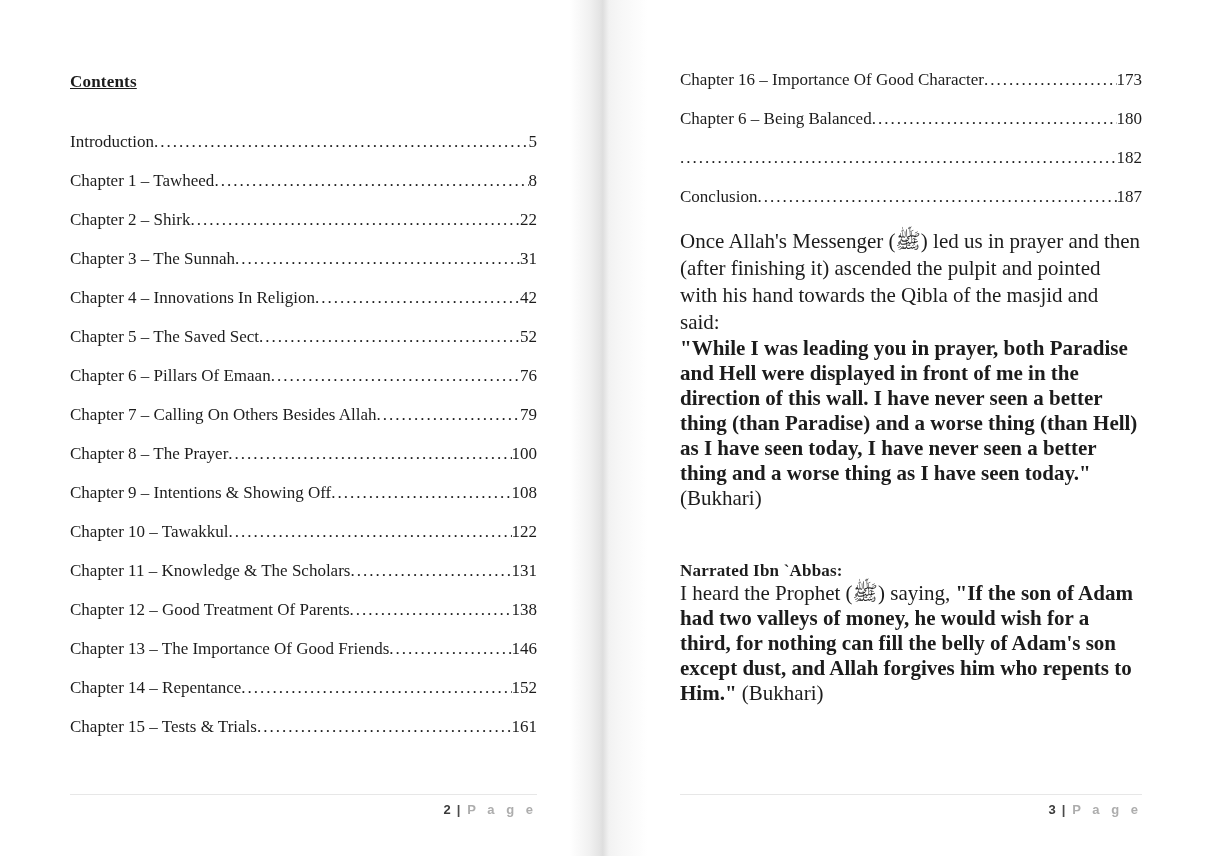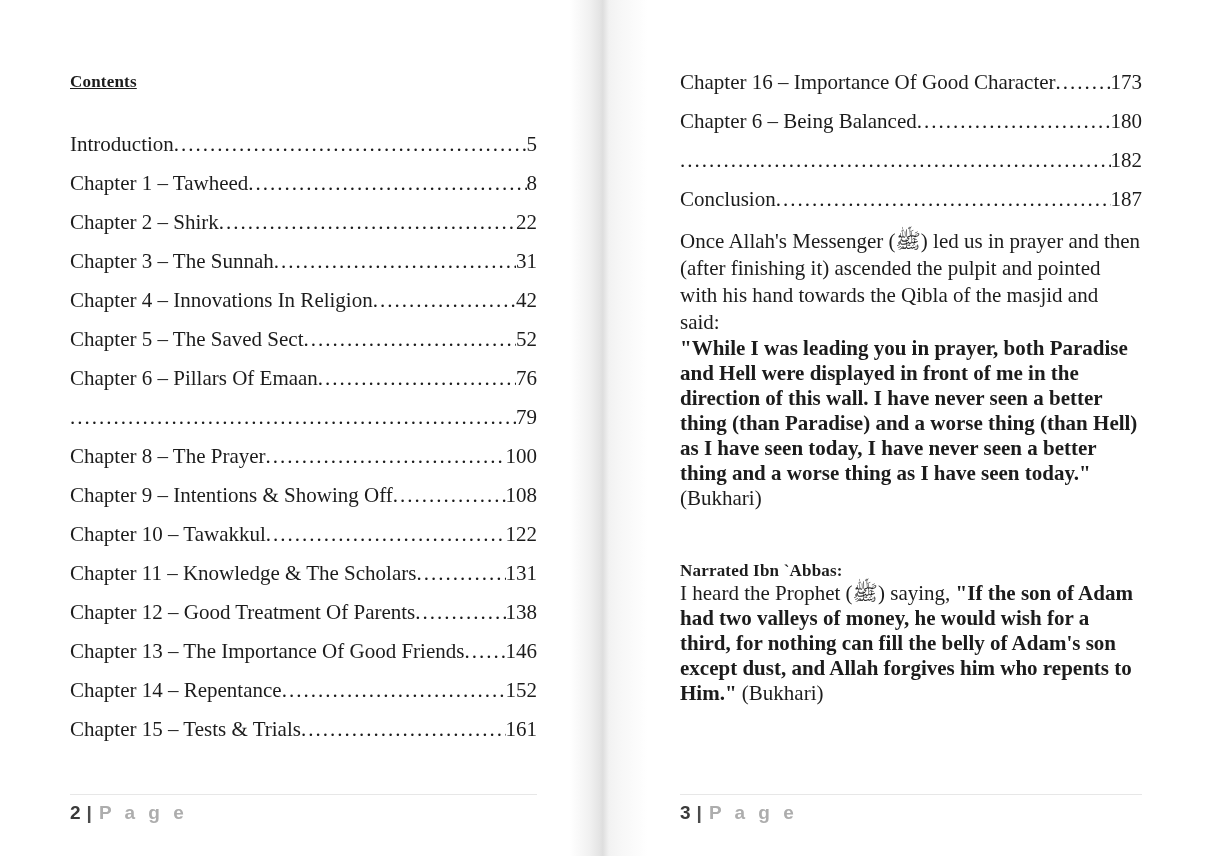--- a/index.html
+++ b/index.html
@@ -33,21 +33,21 @@
     position: absolute; top: 72px; left: 0;
     font-size: 17px; font-weight: bold; text-decoration: underline;
     letter-spacing: 0.2px;
   }
 
   .toc { position: absolute; left: 0; right: 0; }
   .toc-left  { top: 132px; }
   .toc-right { top: 70px; }
   .toc-row {
     display: flex; align-items: baseline;
-    height: 39px; font-size: 21px; white-space: nowrap;
+    height: 39px; font-size: 17px; white-space: nowrap;
   }
   .toc-title { flex: 0 0 auto; }
   .toc-dots {
     flex: 1 1 auto; overflow: hidden; white-space: nowrap;
     letter-spacing: 2px; color: #1c1c1c;
   }
   .toc-page { flex: 0 0 auto; }
 
   .body-text { position: absolute; left: 0; right: 0; top: 228px; }
   .hadith-heading {
@@ -60,23 +60,23 @@
   .para-intro { margin-top: 16px; line-height: 27px; }
   .para-quote { margin-top: 10px; line-height: 25px; font-weight: bold; }
   .para-mixed { margin-top: 16px; line-height: 25px; }
   .seg-regular { font-weight: normal; text-align: right; }
   .seg-bold { font-weight: bold; }
 
   .page-footer {
     position: absolute; left: 0; right: 0; top: 794px;
     border-top: 1px solid #e7e7e7;
     padding-top: 7px;
-    text-align: left;
+    text-align: right;
     font-family: "Liberation Sans", sans-serif;
-    font-size: 19px; font-weight: bold;
+    font-size: 13px; font-weight: bold;
   }
   .footer-num { color: #3a3a3a; }
   .footer-sep { color: #4a4a4a; margin: 0 7px 0 6px; }
   .footer-label { color: #adadad; letter-spacing: 4px; }
 </style>
 </head>
 <body>
 
 <div class="spread">
 
@@ -114,20 +114,21 @@
             <span class="toc-title">Chapter 5 – The Saved Sect</span>
             <span class="toc-dots">................................................................................................................................................................</span>
             <span class="toc-page">52</span>
           </div>
           <div class="toc-row">
             <span class="toc-title">Chapter 6 – Pillars Of Emaan</span>
             <span class="toc-dots">................................................................................................................................................................</span>
             <span class="toc-page">76</span>
           </div>
           <div class="toc-row">
+            <span class="toc-title">Chapter 7 – Calling On Others Besides Allah</span>
             <span class="toc-dots">................................................................................................................................................................</span>
             <span class="toc-page">79</span>
           </div>
           <div class="toc-row">
             <span class="toc-title">Chapter 8 – The Prayer</span>
             <span class="toc-dots">................................................................................................................................................................</span>
             <span class="toc-page">100</span>
           </div>
           <div class="toc-row">
             <span class="toc-title">Chapter 9 – Intentions &amp; Showing Off</span>

